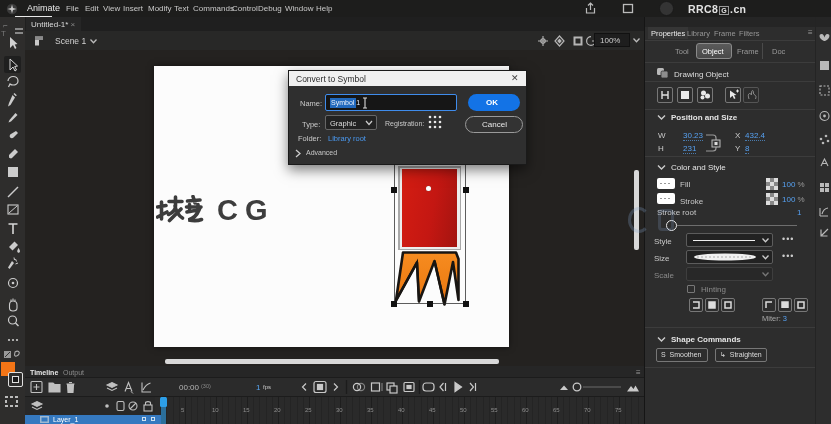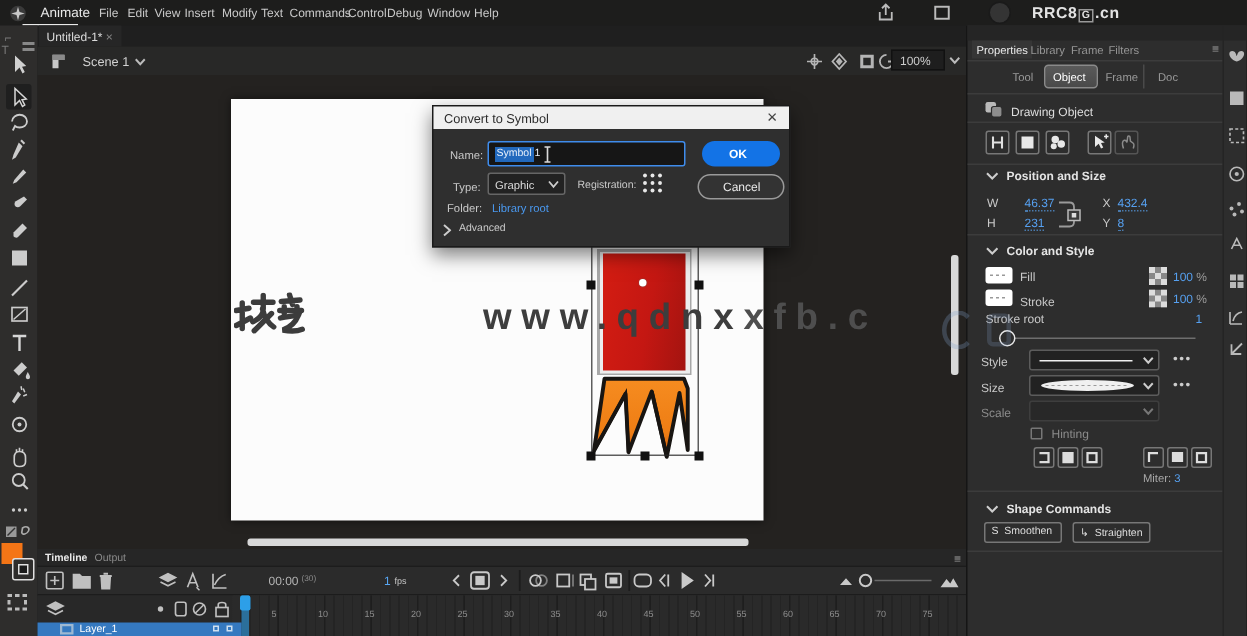--- a/index.html
+++ b/index.html
@@ -182,21 +182,21 @@
   <div class="abs" style="left:438px;top:251px;width:6px;height:6px;background:#111"></div>
 
   <svg class="abs" style="left:131px;top:145px" width="60" height="28" viewBox="0 0 60 28">
     <g stroke="#3c3c3c" stroke-width="3.6" fill="none" stroke-linecap="round">
       <path d="M5.5 7 L5.5 24 M1.5 12 L10 10.5 M1.5 22 L11 17"></path>
       <path d="M13 6.5 L26 6.5 M19.5 2 L19.5 11 C19.5 15 16 18 12.5 19.5 M19 11 C20 16 23 21 26.5 23 M25 14 L13.5 25.5"></path>
       <path d="M33.5 9.5 L33.5 14 M42 9.5 L42 14 M30.5 12 L45 12 M31.5 6 L44 5 M37 1.5 L39 8"></path>
       <path d="M31 17 C33 16.5 40 15.5 43 15 C41 20 37 23.5 32.5 25 C38 26 43 25.5 45.5 24.5"></path>
     </g>
   </svg>
-  <div class="abs" style="left:297px;top:148px;font-size:24.5px;font-weight:bold;color:#3d3d3d;letter-spacing:6.5px;white-space:nowrap">www.qdnx<span style="color:#4e4e4e">xfb.c</span></div>
+  <div class="abs" style="left:192px;top:144px;font-size:29px;font-weight:bold;color:#3d3d3d;letter-spacing:7px;white-space:nowrap">CG</div>
 
   <div class="abs" style="left:140px;top:309px;width:334px;height:5px;background:#d8d8d8;border-radius:2px"></div>
 
   <div class="abs" style="left:609px;top:120px;width:5px;height:80px;background:#d8d8d8;border-radius:2px"></div>
 </div>
 
 <div class="abs" style="left:25px;top:366px;width:619px;height:58px;background:#262626">
   <div class="abs" style="left:5px;top:2.5px;font-size:7px;color:#e8e8e8;font-weight:bold">Timeline</div>
   <div class="abs" style="left:38px;top:2.5px;font-size:7px;color:#8a8a8a">Output</div>
   <div class="abs" style="left:611px;top:2px;font-size:8px;color:#999">≡</div>
@@ -366,38 +366,38 @@
   <svg class="abs" style="left:98px;top:70px" width="16" height="16" viewBox="0 0 16 16">
       <path d="M6 12 C5 9 5 7 6.5 6.5 C7.5 6.2 8 7 8.3 8 L8.8 4.2 C9 3.4 10.2 3.4 10.3 4.3 L10.6 7 L12.5 8.5 C13.3 9.2 13 10.5 12.5 12" stroke="#8a8a8a" stroke-width="1" fill="none"></path>
     </svg>
   <div class="abs" style="left:0;top:92px;width:170px;height:1px;background:#3c3c3c"></div>
 
   <svg class="abs" style="left:12px;top:97px" width="9" height="7" viewBox="0 0 9 7">
       <path d="M1 1.5 L4.5 5 L8 1.5" stroke="#ccc" stroke-width="1.4" fill="none"></path>
     </svg>
   <div class="abs" style="left:26px;top:96px;font-size:8px;color:#e4e4e4;font-weight:bold">Position and Size</div>
   <div class="abs" style="left:13px;top:114px;font-size:8px;color:#c9c9c9">W</div>
-  <div class="abs" style="left:38px;top:114px;font-size:8px;color:#56a0f0;border-bottom:1px dotted #4a7aac">46.37</div>
+  <div class="abs" style="left:38px;top:114px;font-size:8px;color:#56a0f0;border-bottom:1px dotted #4a7aac">30.23</div>
   <div class="abs" style="left:13px;top:127px;font-size:8px;color:#c9c9c9">H</div>
   <div class="abs" style="left:38px;top:127px;font-size:8px;color:#56a0f0;border-bottom:1px dotted #4a7aac">231</div>
   <svg class="abs" style="left:58px;top:113px" width="18" height="26" viewBox="0 0 18 26">
       <path d="M3 5 L10 5 C12 5 13 6 13 8 L13 10 M13 16 L13 18 C13 20 12 21 10 21 L3 21" stroke="#9a9a9a" stroke-width="1.2" fill="none"></path>
       <rect x="9" y="10" width="8" height="7" fill="#3a3a3a" stroke="#bbb" stroke-width="1"></rect>
       <rect x="11.5" y="12" width="3" height="3" fill="#ddd"></rect>
     </svg>
   <div class="abs" style="left:90px;top:114px;font-size:8px;color:#c9c9c9">X</div>
   <div class="abs" style="left:100px;top:114px;font-size:8px;color:#56a0f0;border-bottom:1px dotted #4a7aac">432.4</div>
   <div class="abs" style="left:90px;top:127px;font-size:8px;color:#c9c9c9">Y</div>
   <div class="abs" style="left:100px;top:127px;font-size:8px;color:#56a0f0;border-bottom:1px dotted #4a7aac">8</div>
   <div class="abs" style="left:0;top:139px;width:170px;height:1px;background:#3c3c3c"></div>
 
   <svg class="abs" style="left:12px;top:147px" width="9" height="7" viewBox="0 0 9 7">
       <path d="M1 1.5 L4.5 5 L8 1.5" stroke="#ccc" stroke-width="1.4" fill="none"></path>
     </svg>
-  <div class="abs" style="left:26px;top:146px;font-size:8px;color:#e4e4e4;font-weight:bold">Color and Style</div>
+  <div class="abs" style="left:26px;top:146px;font-size:8px;color:#e4e4e4;font-weight:normal">Color and Style</div>
   <div class="abs" style="left:12px;top:161px;width:18px;height:11px;background:#fff;border-radius:2px"></div>
   <div class="abs" style="left:15px;top:165.5px;width:12px;height:1.5px;background:repeating-linear-gradient(90deg,#999 0 2px,transparent 2px 4px)"></div>
   <div class="abs" style="left:35px;top:163px;font-size:8px;color:#c9c9c9">Fill</div>
   <svg class="abs" style="left:121px;top:161px" width="12" height="12" viewBox="0 0 12 12">
       <rect x="0" y="0" width="12" height="12" fill="#888"></rect>
       <rect x="0" y="0" width="4" height="4" fill="#ddd"></rect>
       <rect x="8" y="0" width="4" height="4" fill="#ddd"></rect>
       <rect x="4" y="4" width="4" height="4" fill="#ddd"></rect>
       <rect x="0" y="8" width="4" height="4" fill="#ddd"></rect>
       <rect x="8" y="8" width="4" height="4" fill="#ddd"></rect>

